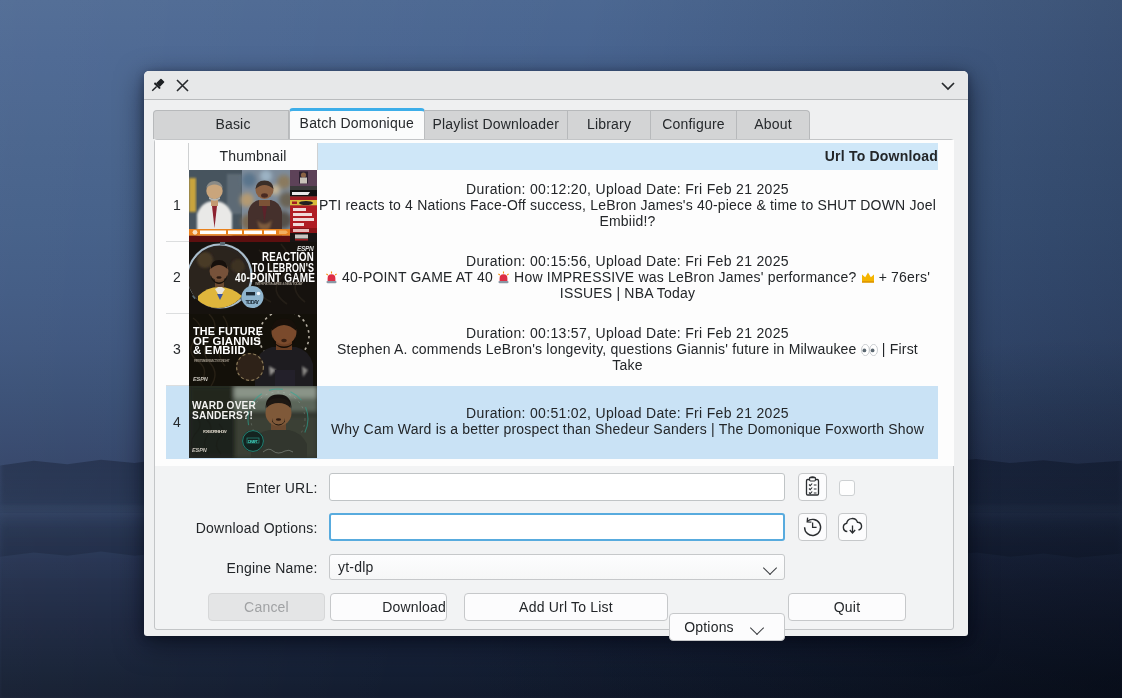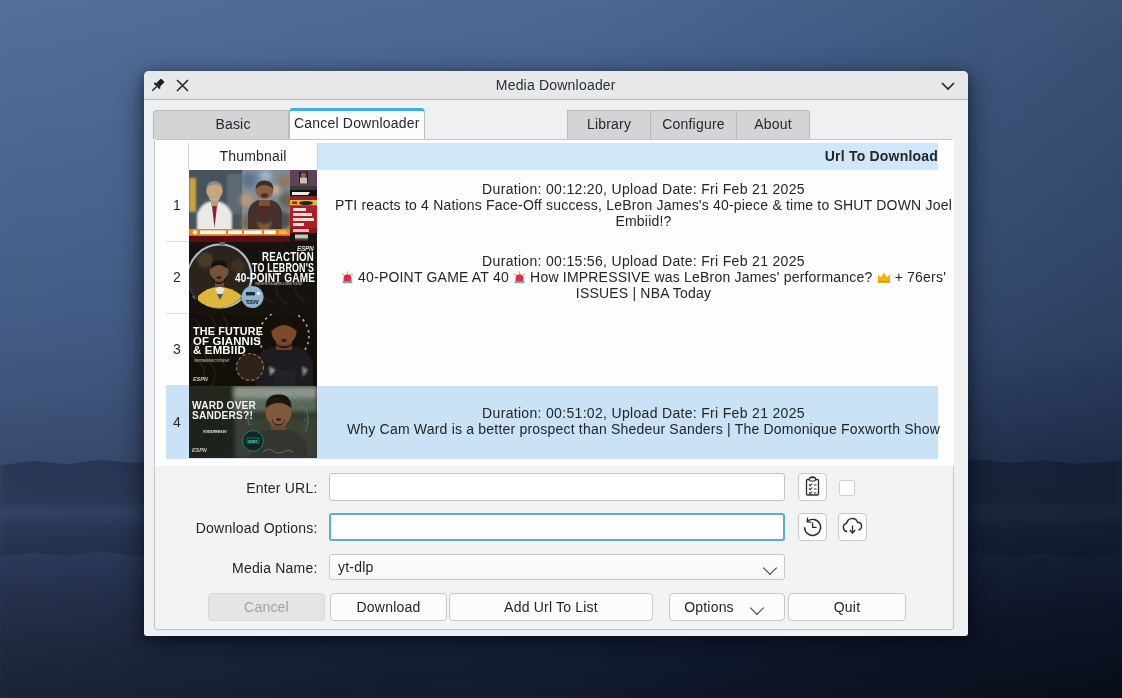--- a/index.html
+++ b/index.html
@@ -36,21 +36,21 @@
 
 .pane{position:absolute;left:9.5px;top:67.5px;width:800px;height:491px;background:#f2f3f4;
   border:1px solid #c3c5c7;border-radius:3px;box-sizing:border-box;}
 .tablewrap{position:absolute;left:10.5px;top:68.5px;width:799px;height:326px;background:#fdfdfd;}
 
 .hthumb{position:absolute;left:10.5px;top:71.5px;width:162px;height:27px;background:#fdfdfd;text-align:center;line-height:27px;}
 .hurl{position:absolute;left:173px;top:71.5px;width:621px;height:27px;background:#cfe7f8;text-align:right;line-height:27px;font-weight:bold;}
 .rownum{position:absolute;left:22px;width:22px;text-align:center;color:#26292c;}
 .sel{position:absolute;left:22px;top:315.1px;width:772px;height:72.5px;background:#c9e2f5;}
 .thumb{position:absolute;left:45px;width:128px;height:72px;overflow:hidden;}
-.rowtext{position:absolute;left:173px;width:621px;text-align:center;line-height:16px;margin-left:16px;}
+.rowtext{position:absolute;left:173px;width:621px;text-align:center;line-height:16px;}
 
 .flabel{position:absolute;text-align:right;right:650px;}
 .inp{position:absolute;left:185px;width:456px;height:28px;background:#fff;border:1px solid #c0c4c6;border-radius:3px;box-sizing:border-box;}
 .inp.focus{border:2px solid #58abde;}
 .sq{position:absolute;width:29px;height:28px;background:#fcfcfd;border:1px solid #c6c8ca;border-radius:4px;box-sizing:border-box;}
 .btn{position:absolute;top:522px;height:28px;background:#fcfcfd;border:1px solid #c6c8ca;border-radius:4px;
   box-sizing:border-box;text-align:center;line-height:26px;color:#232629;}
 .btn.dis{background:#e4e5e6;border:1px solid #d6d7d8;color:#a0a2a4;}
 .sel2{position:absolute;left:185px;top:483px;width:456px;height:26px;background:linear-gradient(180deg,#fdfdfe,#f6f7f7);
   border:1px solid #c6c8ca;border-radius:3px;box-sizing:border-box;line-height:24px;padding-left:8px;}
@@ -60,44 +60,44 @@
 </head>
 <body>
 <div class="wall"></div>
 <div class="trees"></div>
 <div class="refl"></div>
 <div class="water"></div>
 <div class="wallr"></div>
 <div class="wallbr"></div>
 <div class="win">
   <div class="tbar"></div>
-  <div class="title">Media Downloader</div>
 
   <svg style="position:absolute;left:5px;top:6px" width="18" height="18" viewBox="0 0 18 18">
     <g transform="rotate(45 9 8)">
         <rect x="6.4" y="1.2" width="5.2" height="7" rx="0.8" fill="#1d2023"></rect>
     <rect x="4.9" y="8" width="8.2" height="2" rx="1" fill="#1d2023"></rect>
     <rect x="8.35" y="10" width="1.4" height="6.2" fill="#1d2023"></rect>
       </g>
   </svg>
 
   <svg style="position:absolute;left:31px;top:8px" width="15" height="14" viewBox="0 0 15 14">
     <path d="M2 1 L13 12 M13 1 L2 12" stroke="#26292c" stroke-width="1.6" fill="none"></path>
   </svg>
 
   <svg style="position:absolute;left:795px;top:9px" width="18" height="12" viewBox="0 0 18 12">
     <path d="M3 3 L9 9 L15 3" stroke="#26292c" stroke-width="1.7" fill="none"></path>
   </svg>
 
   <div class="tab first" style="left:9px;width:136px;padding-left:24px;">Basic Downloader</div>
+  <div class="tab" style="left:279.5px;width:144.5px;">Playlist Downloader</div>
   <div class="tab" style="left:423px;width:84px;">Library</div>
   <div class="tab" style="left:506px;width:87px;">Configure</div>
   <div class="tab last" style="left:592px;width:74px;">About</div>
   <div class="pane"></div>
-  <div class="tab active" style="left:145px;width:135.5px;">Cancel Downloader</div>
+  <div class="tab active" style="left:145px;width:135.5px;">Batch Domonique</div>
   <div class="tablewrap"></div>
   <div class="hthumb" style="padding-left:35px;box-sizing:border-box;">Thumbnail</div>
   <div class="hurl">Url To Download</div>
   <div style="position:absolute;left:44.2px;top:71.5px;width:1px;height:27px;background:#cfd1d2;"></div>
   <div style="position:absolute;left:172.6px;top:71.5px;width:1px;height:27px;background:#cfd1d2;"></div>
   <div style="position:absolute;left:22px;top:169.8px;width:22.5px;height:1px;background:#dcdedf;"></div>
   <div style="position:absolute;left:22px;top:242px;width:22.5px;height:1px;background:#dcdedf;"></div>
   <div style="position:absolute;left:22px;top:314.2px;width:22.5px;height:1px;background:#dcdedf;"></div>
   <div class="sel"></div>
   <div class="rownum" style="top:126px;">1</div>
@@ -318,25 +318,31 @@
         <rect x="1.4" y="10" width="10.2" height="2.2" rx="1.1" fill="#8a98a5"></rect>
         <path d="M6.5 2.6 v-2 M2.8 4 L1.4 2.8 M10.2 4 L11.6 2.8" stroke="#f4900c" stroke-width="1.1" fill="none"></path>
       </svg> 40-POINT GAME AT 40 <svg class="em" width="13" height="13" viewBox="0 0 13 13">
         <path fill="#dd2e44" d="M2.6 10.2 v-3 a3.9 4 0 0 1 7.8 0 v3 z"></path>
         <rect x="1.4" y="10" width="10.2" height="2.2" rx="1.1" fill="#8a98a5"></rect>
         <path d="M6.5 2.6 v-2 M2.8 4 L1.4 2.8 M10.2 4 L11.6 2.8" stroke="#f4900c" stroke-width="1.1" fill="none"></path>
       </svg> How IMPRESSIVE was LeBron James' performance? <svg class="em" width="14" height="13" viewBox="0 0 14 13">
         <path fill="#f4b400" d="M1 10.5 L1 3.5 L4.2 6.2 L7 1.5 L9.8 6.2 L13 3.5 L13 10.5 z"></path>
         <rect x="1" y="10" width="12" height="1.8" fill="#e09900"></rect>
       </svg> + 76ers'<br>ISSUES | NBA Today</div>
+  <div class="rowtext" style="top:254px;"><span style="letter-spacing:.32px">Duration: 00:13:57, Upload Date: Fri Feb 21 2025</span><br>Stephen A. commends LeBron's longevity, questions Giannis' future in Milwaukee <svg class="em" width="17" height="12" viewBox="0 0 17 12">
+        <ellipse cx="4.4" cy="6" rx="3.9" ry="5.6" fill="#fff" stroke="#9aa0a6" stroke-width="0.5"></ellipse>
+        <ellipse cx="12.6" cy="6" rx="3.9" ry="5.6" fill="#fff" stroke="#9aa0a6" stroke-width="0.5"></ellipse>
+        <circle cx="3.4" cy="6.4" r="1.9" fill="#5b6770"></circle>
+        <circle cx="11.6" cy="6.4" r="1.9" fill="#5b6770"></circle>
+      </svg> | First<br>Take</div>
   <div class="rowtext" style="top:334px;"><span style="letter-spacing:.32px">Duration: 00:51:02, Upload Date: Fri Feb 21 2025</span><br>Why Cam Ward is a better prospect than Shedeur Sanders | The Domonique Foxworth Show</div>
 
   <div class="flabel" style="top:409px;">Enter URL:</div>
   <div class="flabel" style="top:449px;">Download Options:</div>
-  <div class="flabel" style="top:489px;">Media Name:</div>
+  <div class="flabel" style="top:489px;">Engine Name:</div>
   <div class="inp" style="top:402px;"></div>
   <div class="inp focus" style="top:442px;"></div>
   <div class="sel2">yt-dlp<span class="chev" style="position:absolute;right:9px;top:8px;"></span></div>
   <div class="sq" style="left:654px;top:402px;">
       <svg width="27" height="26" viewBox="0 0 27 26" style="display:block;margin:0 auto;">
 <g fill="none" stroke="#2a2d30" stroke-width="1.3">
 <rect x="7.5" y="5.5" width="12" height="15.5" rx="1.2"></rect>
 <path d="M10.5 5.5 a3 2.6 0 0 1 6 0"></path>
 <rect x="10.6" y="3.6" width="5.8" height="3.4" rx="0.9" fill="#fff" stroke="#2a2d30" stroke-width="1.1"></rect>
 <path d="M10 10.5 l1.2 1.2 l2 -2.2" stroke-width="1.1"></path>
@@ -358,17 +364,17 @@
     </div>
   <div class="sq" style="left:694px;top:442px;">
       <svg width="27" height="26" viewBox="0 0 27 26" style="display:block;margin:0 auto;">
 <g fill="none" stroke="#2a2d30" stroke-width="1.4">
 <path d="M8.3 17.5 a4.2 4.2 0 0 1 -0.6 -8.3 a5.6 5.6 0 0 1 10.8 -0.9 a3.9 3.9 0 0 1 1 7.7"></path>
 <path d="M13.5 11.5 V18.5 M10.8 16 l2.7 3 l2.7 -3" stroke-width="1.3"></path>
 </g>
       </svg>
     </div>
   <div class="btn dis" style="left:64px;width:117px;">Cancel</div>
-  <div class="btn" style="left:186px;width:117px;">Download</div>
-  <div class="btn" style="left:305px;width:204px;">Add Url To List</div>
-  <div class="btn" style="left:525px;width:116px;padding-right:36px;">Options<span class="chev" style="position:absolute;right:22px;top:9px;"></span></div>
+  <div class="btn" style="left:186px;width:117px;text-align:right;">Download</div>
+  <div class="btn" style="left:320px;width:204px;">Add Url To List</div>
+  <div class="btn" style="left:525px;width:116px;padding-right:36px;margin-top:20px;">Options<span class="chev" style="position:absolute;right:22px;top:9px;"></span></div>
   <div class="btn" style="left:644px;width:118px;">Quit</div>
 </div>
 
 </body></html>

